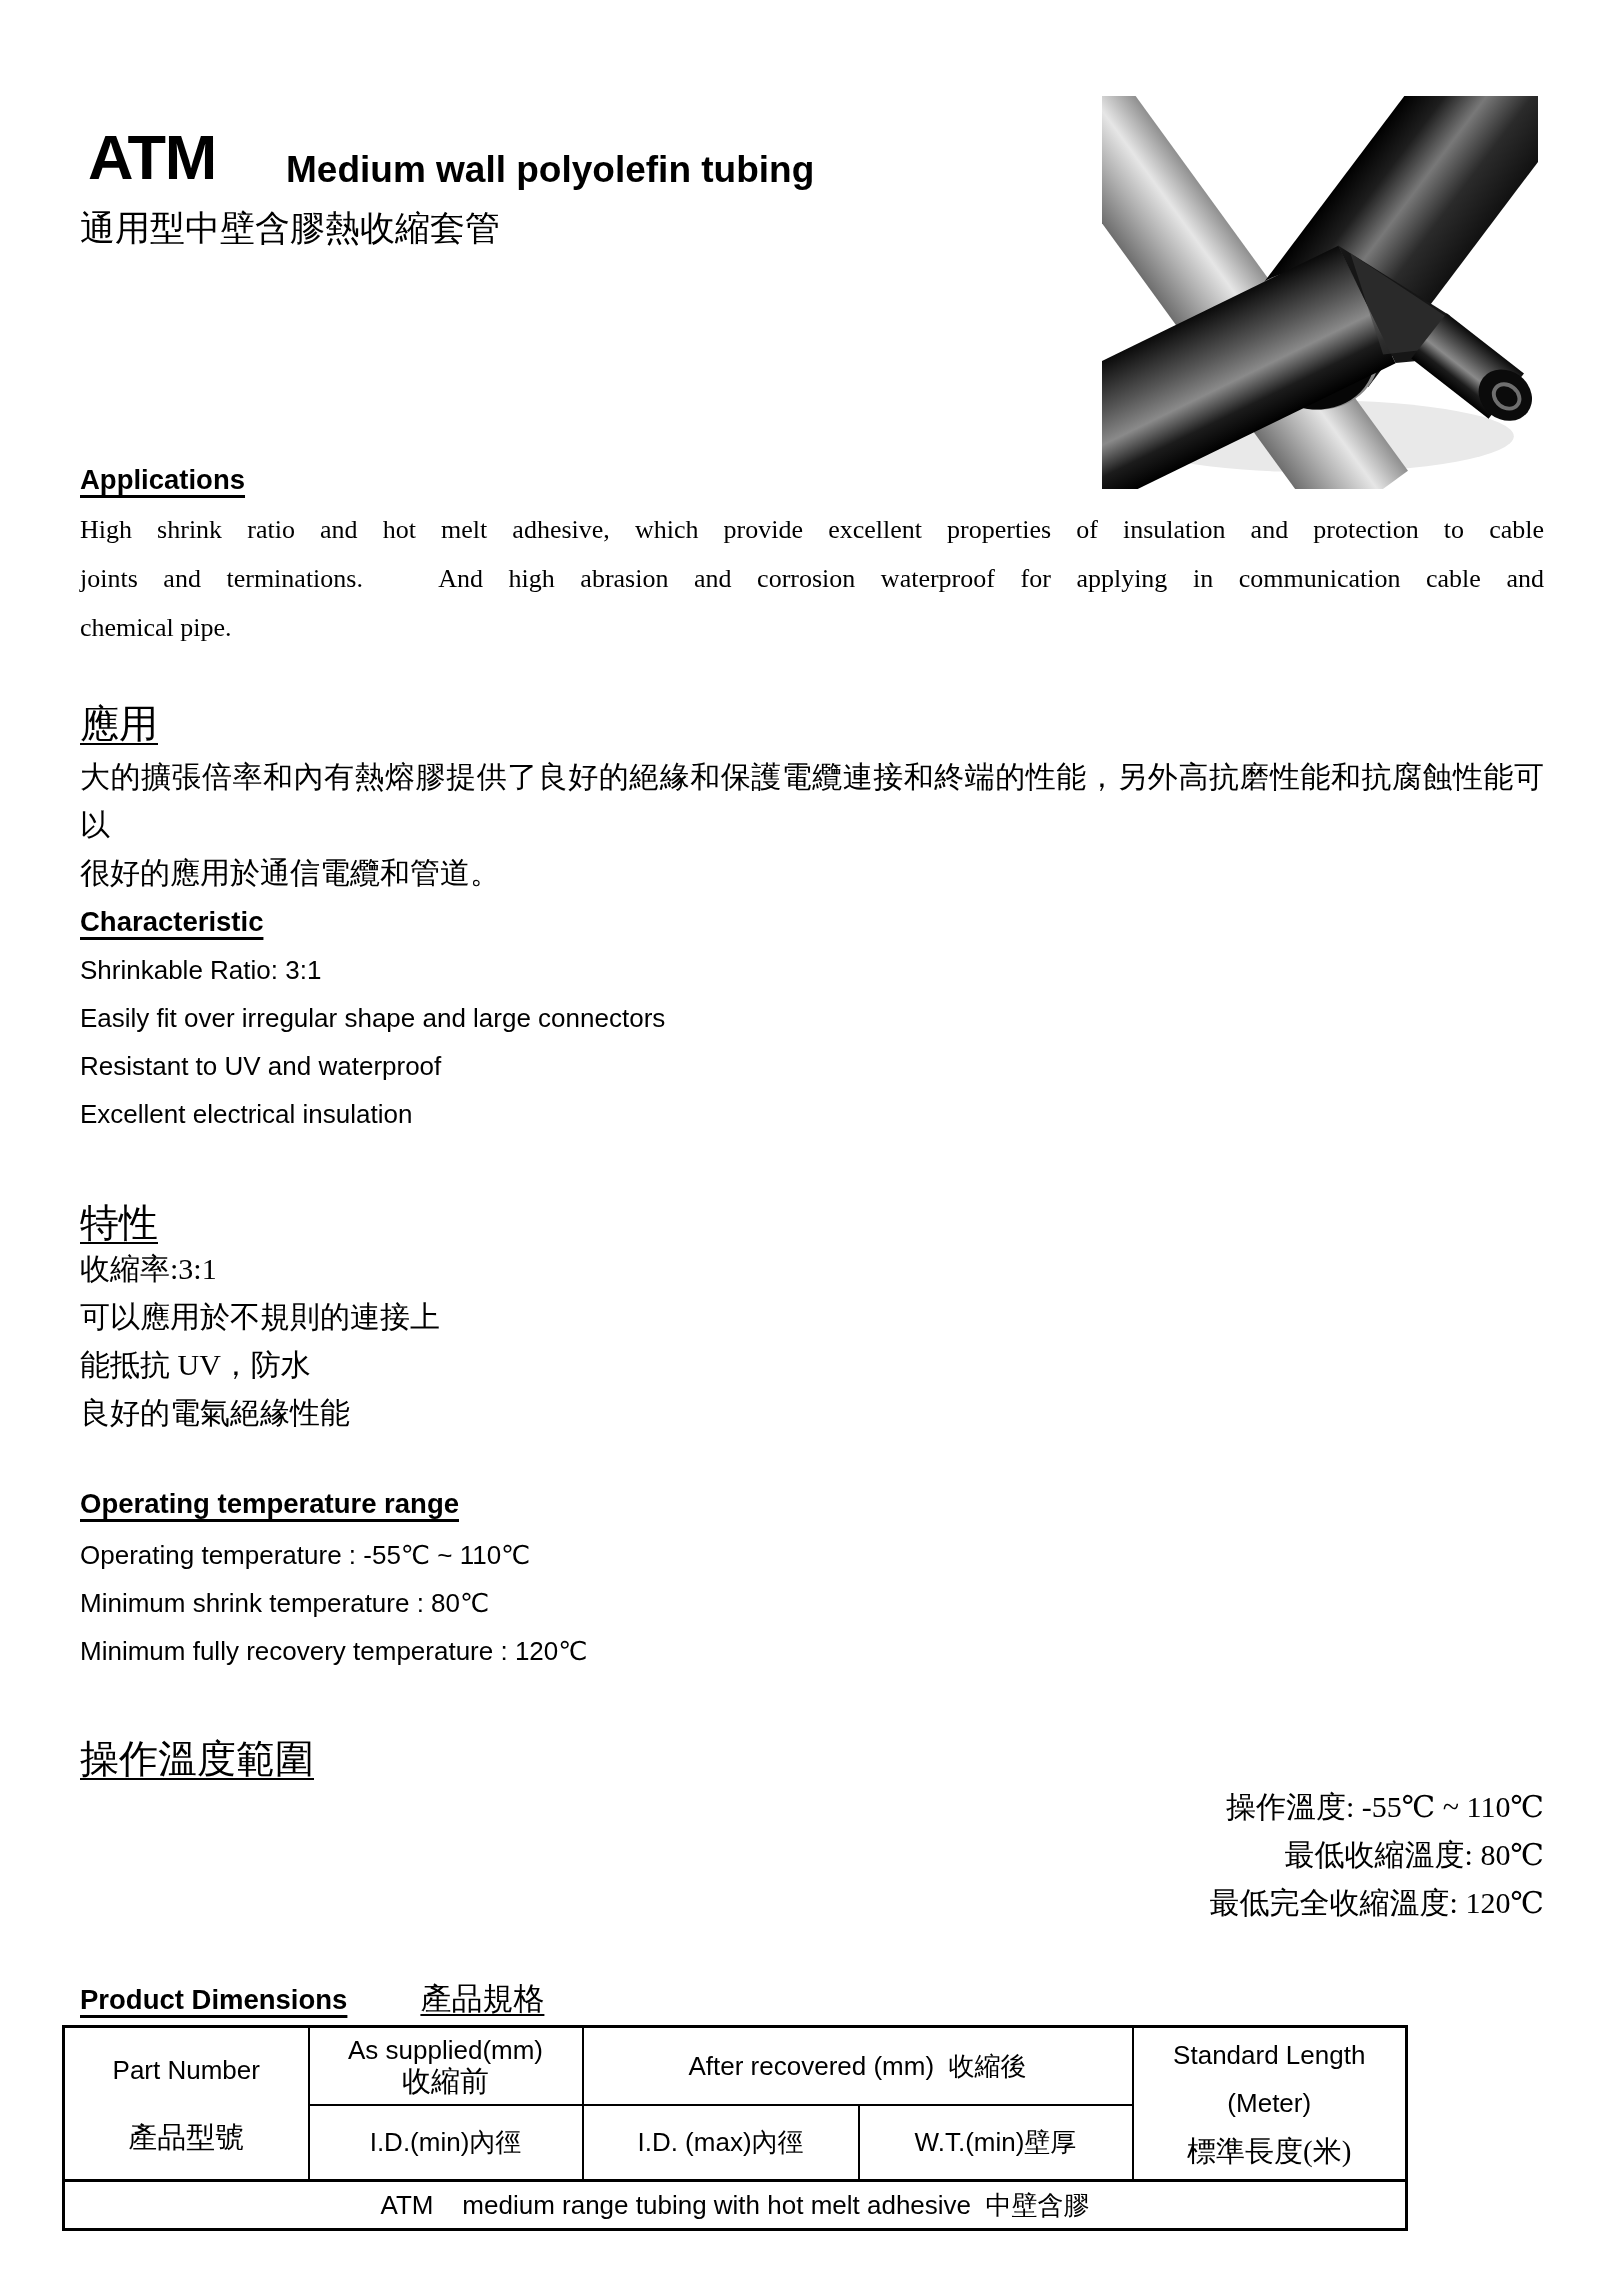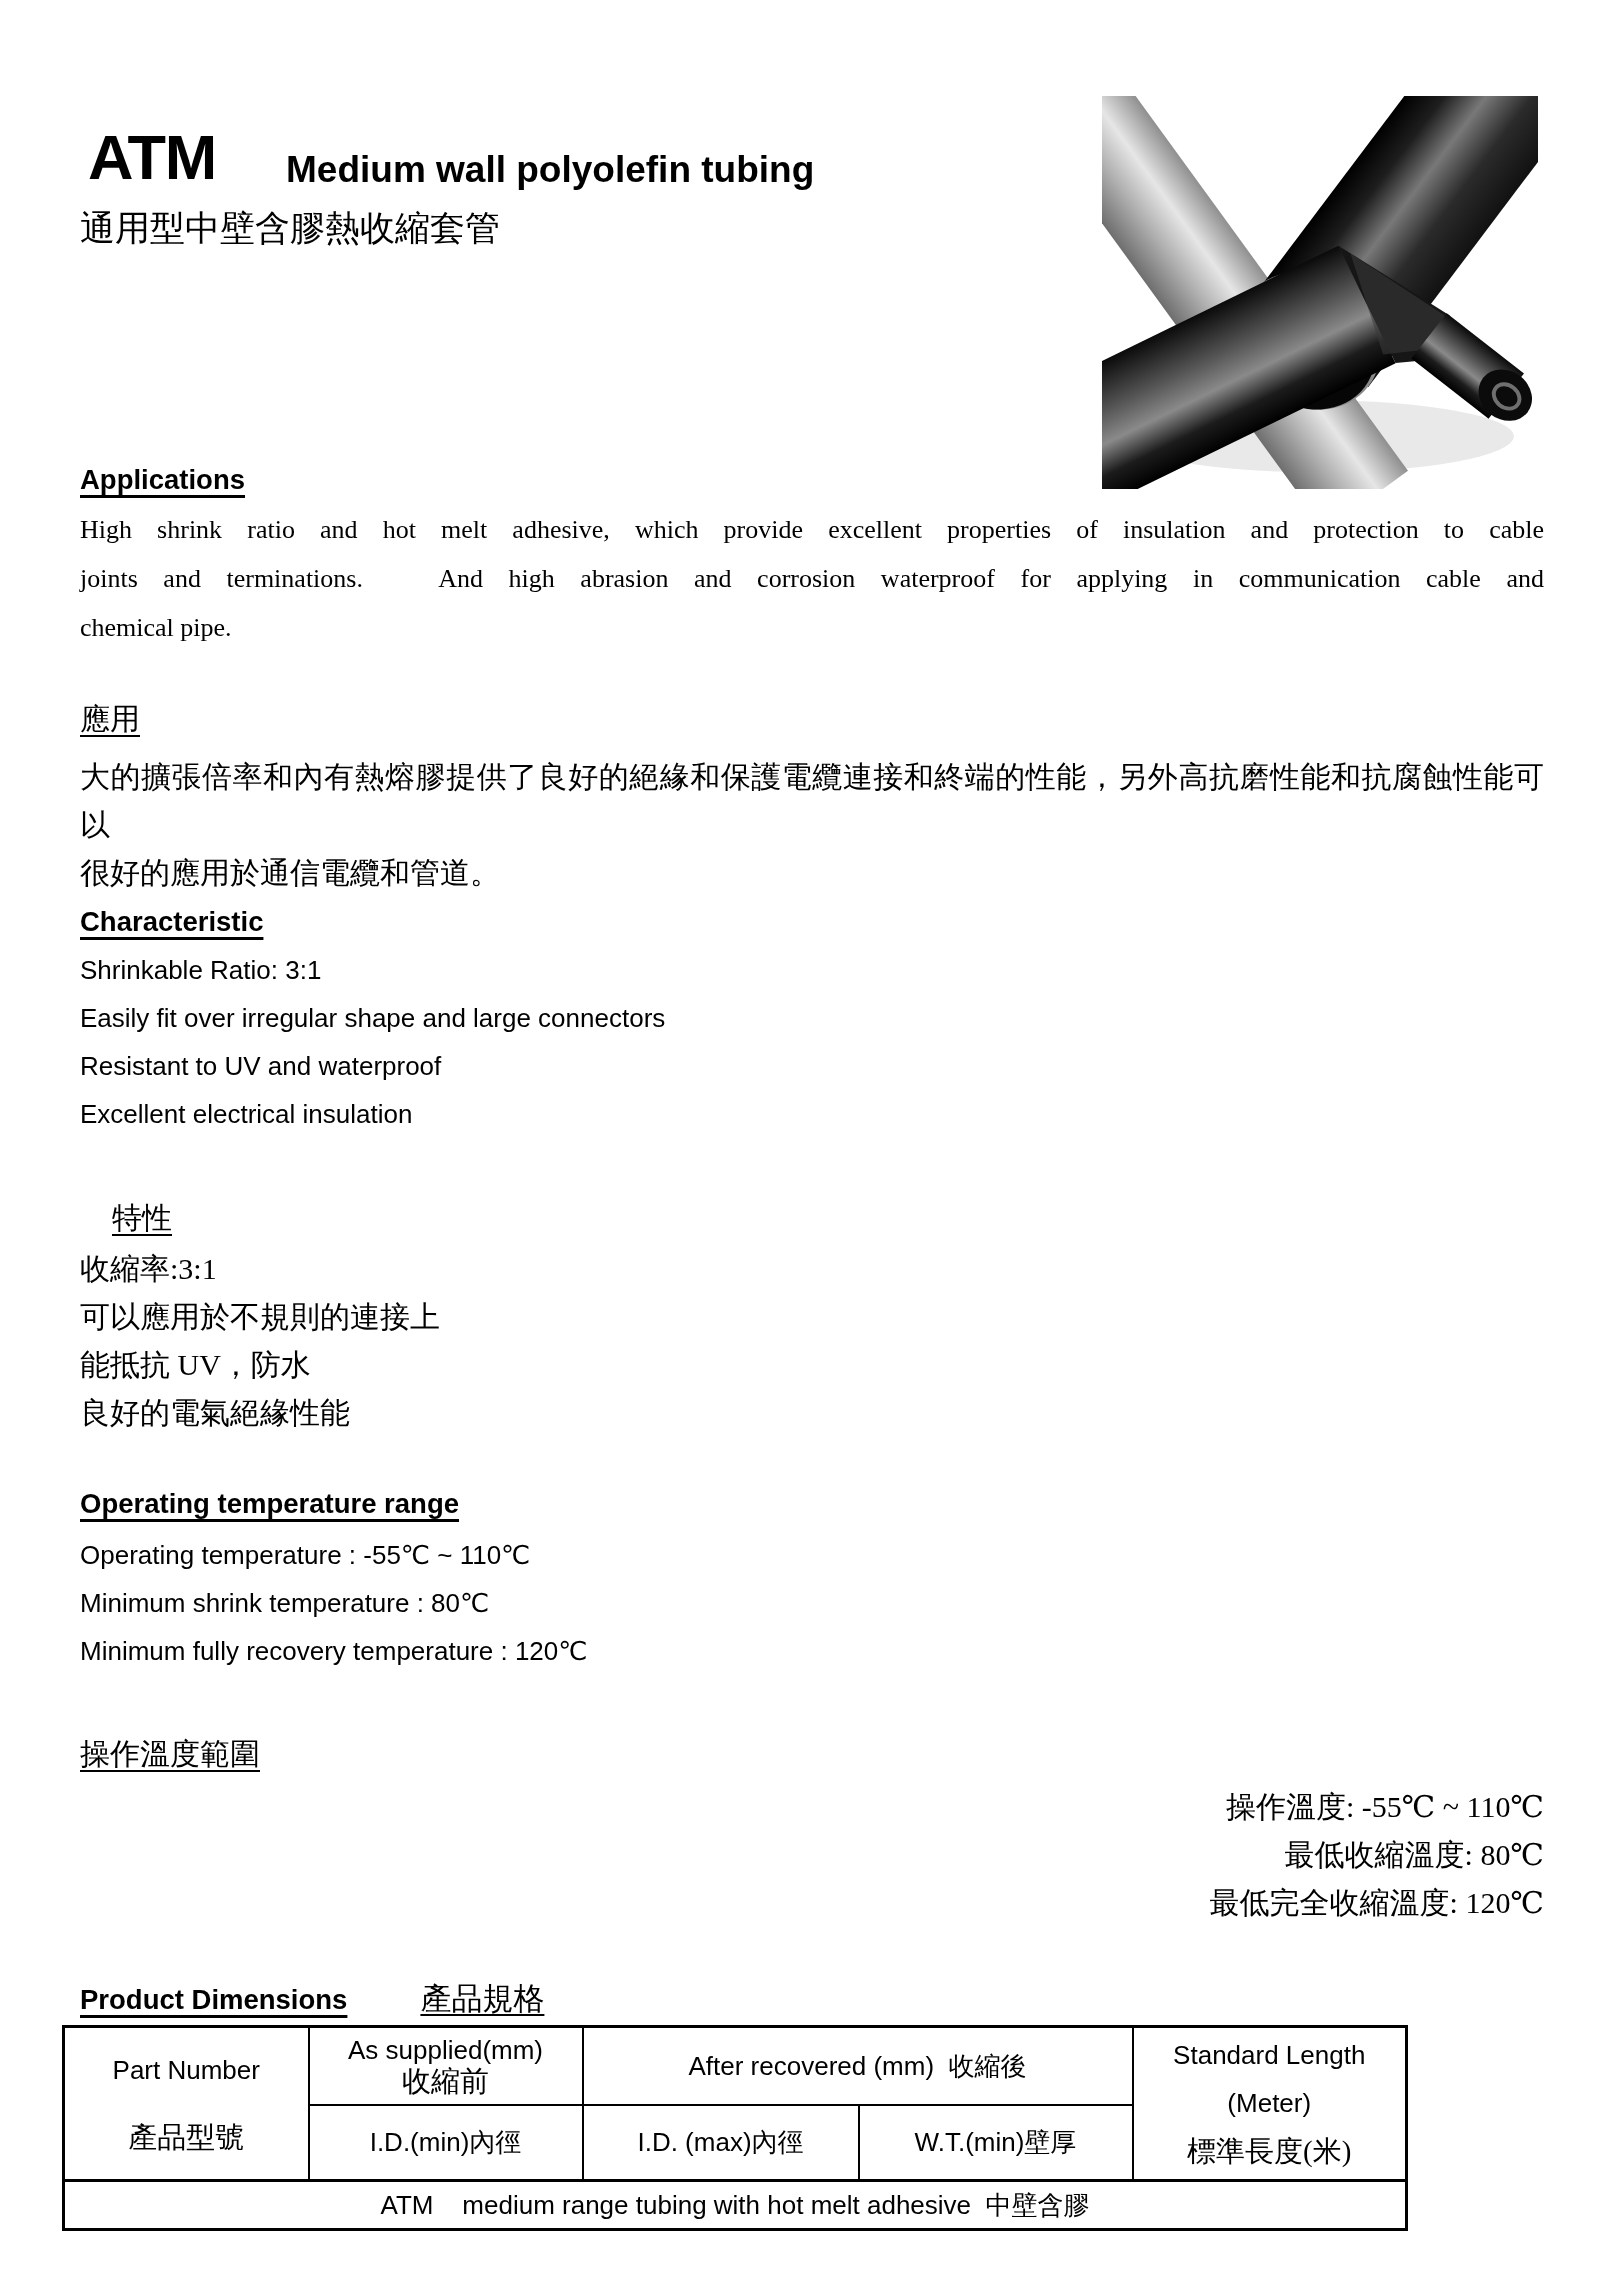--- a/index.html
+++ b/index.html
@@ -11,21 +11,21 @@
   .abs{position:absolute;}
   
   .title-atm{left:88px;top:126px;font-size:63px;font-weight:bold;line-height:1;letter-spacing:-1.3px;}
   .title-sub{left:286px;top:151px;font-size:37px;font-weight:bold;line-height:1;}
   .subtitle-zh{left:80px;top:211px;font-size:35px;line-height:1;font-family:"Liberation Serif","DejaVu Serif",serif;}
   
   .photo{left:1102px;top:96px;width:436px;height:393px;}
   
   .h-en{font-size:27.5px;font-weight:bold;line-height:1;
         text-decoration:underline;text-decoration-thickness:2.6px;text-underline-offset:5.9px;}
-  .h-zh{font-size:30px;line-height:1;font-family:"Liberation Serif","DejaVu Serif",serif;
+  .h-zh{font-size:39px;line-height:1;font-family:"Liberation Serif","DejaVu Serif",serif;
         text-decoration:underline;text-decoration-thickness:2px;text-underline-offset:5.9px;}
   
   .p-en{font-size:26px;line-height:49px;width:1464px;}
   .p-zh{font-size:30px;line-height:48px;width:1464px;font-family:"Liberation Serif","DejaVu Serif",serif;}
   .p-en .line, .p-zh .line{white-space:pre-wrap;}
   .just{text-align:justify;text-align-last:justify;}
   
   .dim-head{left:80px;top:1983px;display:flex;align-items:baseline;gap:73px;}
   .dim-head .en{font-size:27.5px;font-weight:bold;line-height:1;
         text-decoration:underline;text-decoration-thickness:2.6px;text-underline-offset:5.9px;}
@@ -121,21 +121,21 @@
 </div>
 
 <div class="abs h-en" style="left:80px;top:908px;">Characteristic</div>
 <div class="abs p-en" style="left:80px;top:946px;line-height:48px;">
   <div class="line">Shrinkable Ratio: 3:1</div>
   <div class="line">Easily fit over irregular shape and large connectors</div>
   <div class="line">Resistant to UV and waterproof</div>
   <div class="line">Excellent electrical insulation</div>
 </div>
 
-<div class="abs h-zh" style="left:80px;top:1203px;margin-left:32px;">特性</div>
+<div class="abs h-zh" style="left:80px;top:1203px;">特性</div>
 <div class="abs p-zh" style="left:80px;top:1245px;">
   <div class="line">收縮率:3:1</div>
   <div class="line">可以應用於不規則的連接上</div>
   <div class="line">能抵抗 UV，防水</div>
   <div class="line">良好的電氣絕緣性能</div>
 </div>
 
 <div class="abs h-en" style="left:80px;top:1490px;">Operating temperature range</div>
 <div class="abs p-en" style="left:80px;top:1531px;line-height:48px;">
   <div class="line">Operating temperature : -55℃ ~ 110℃</div>

